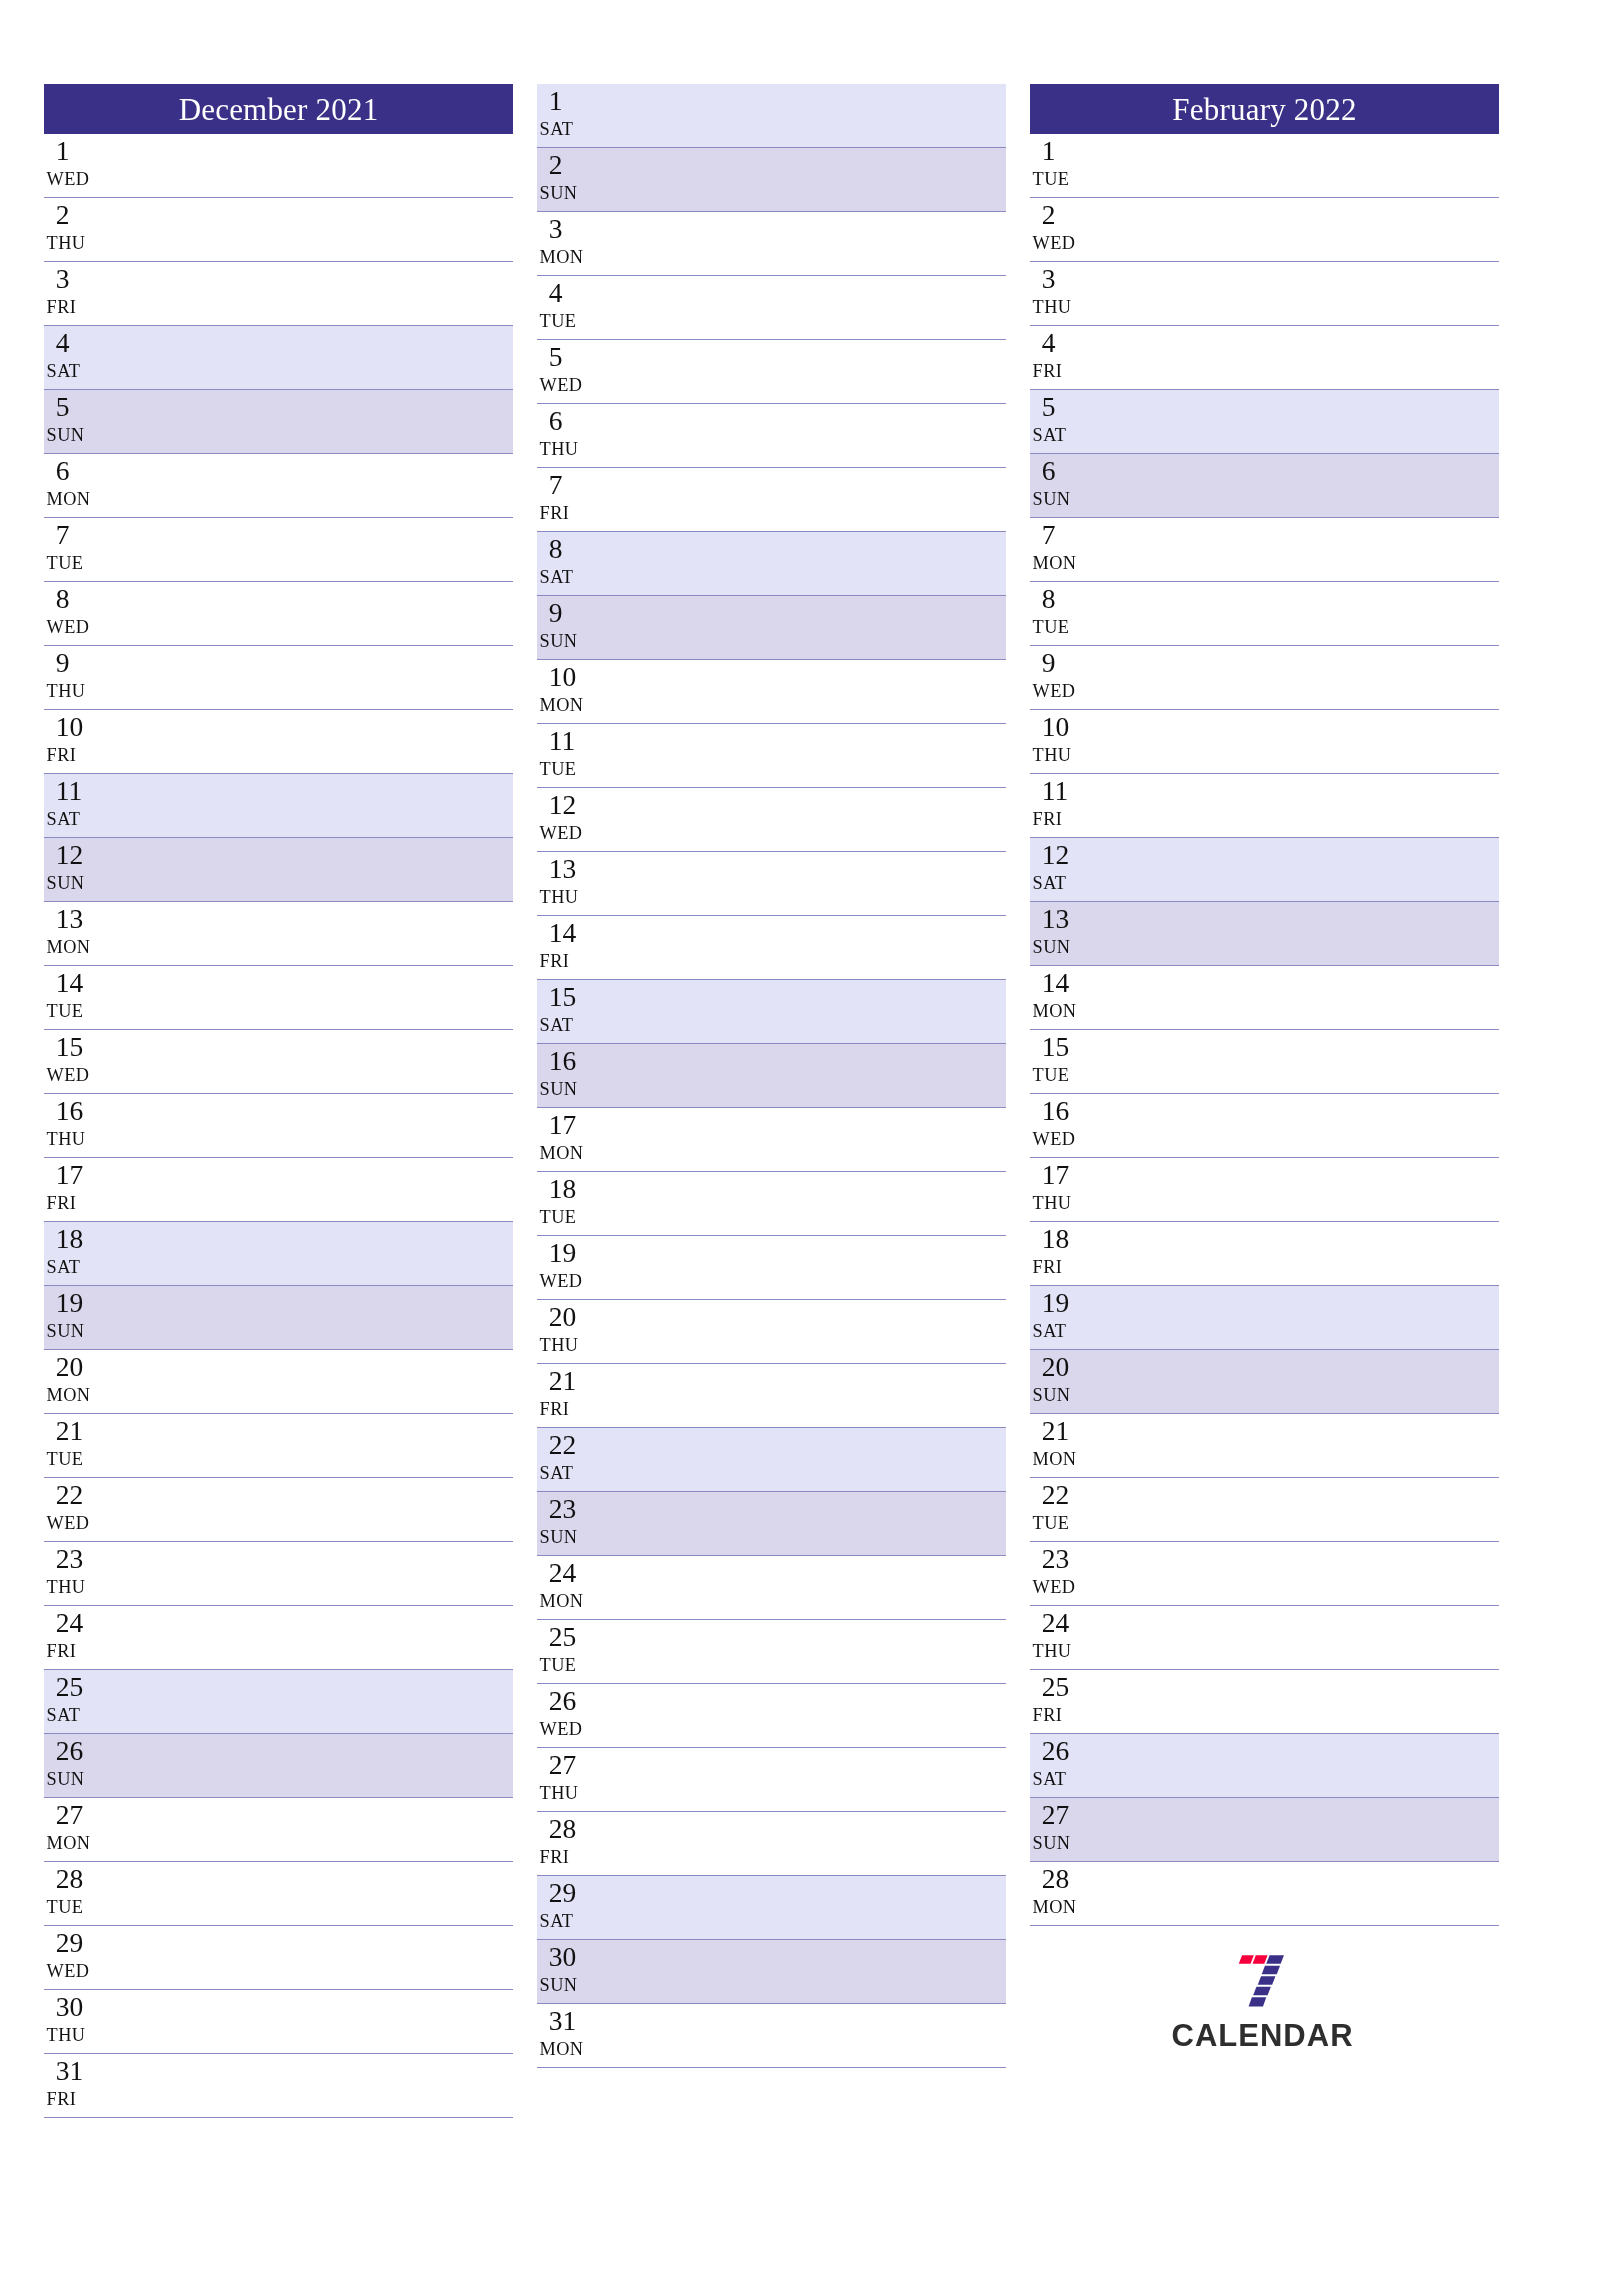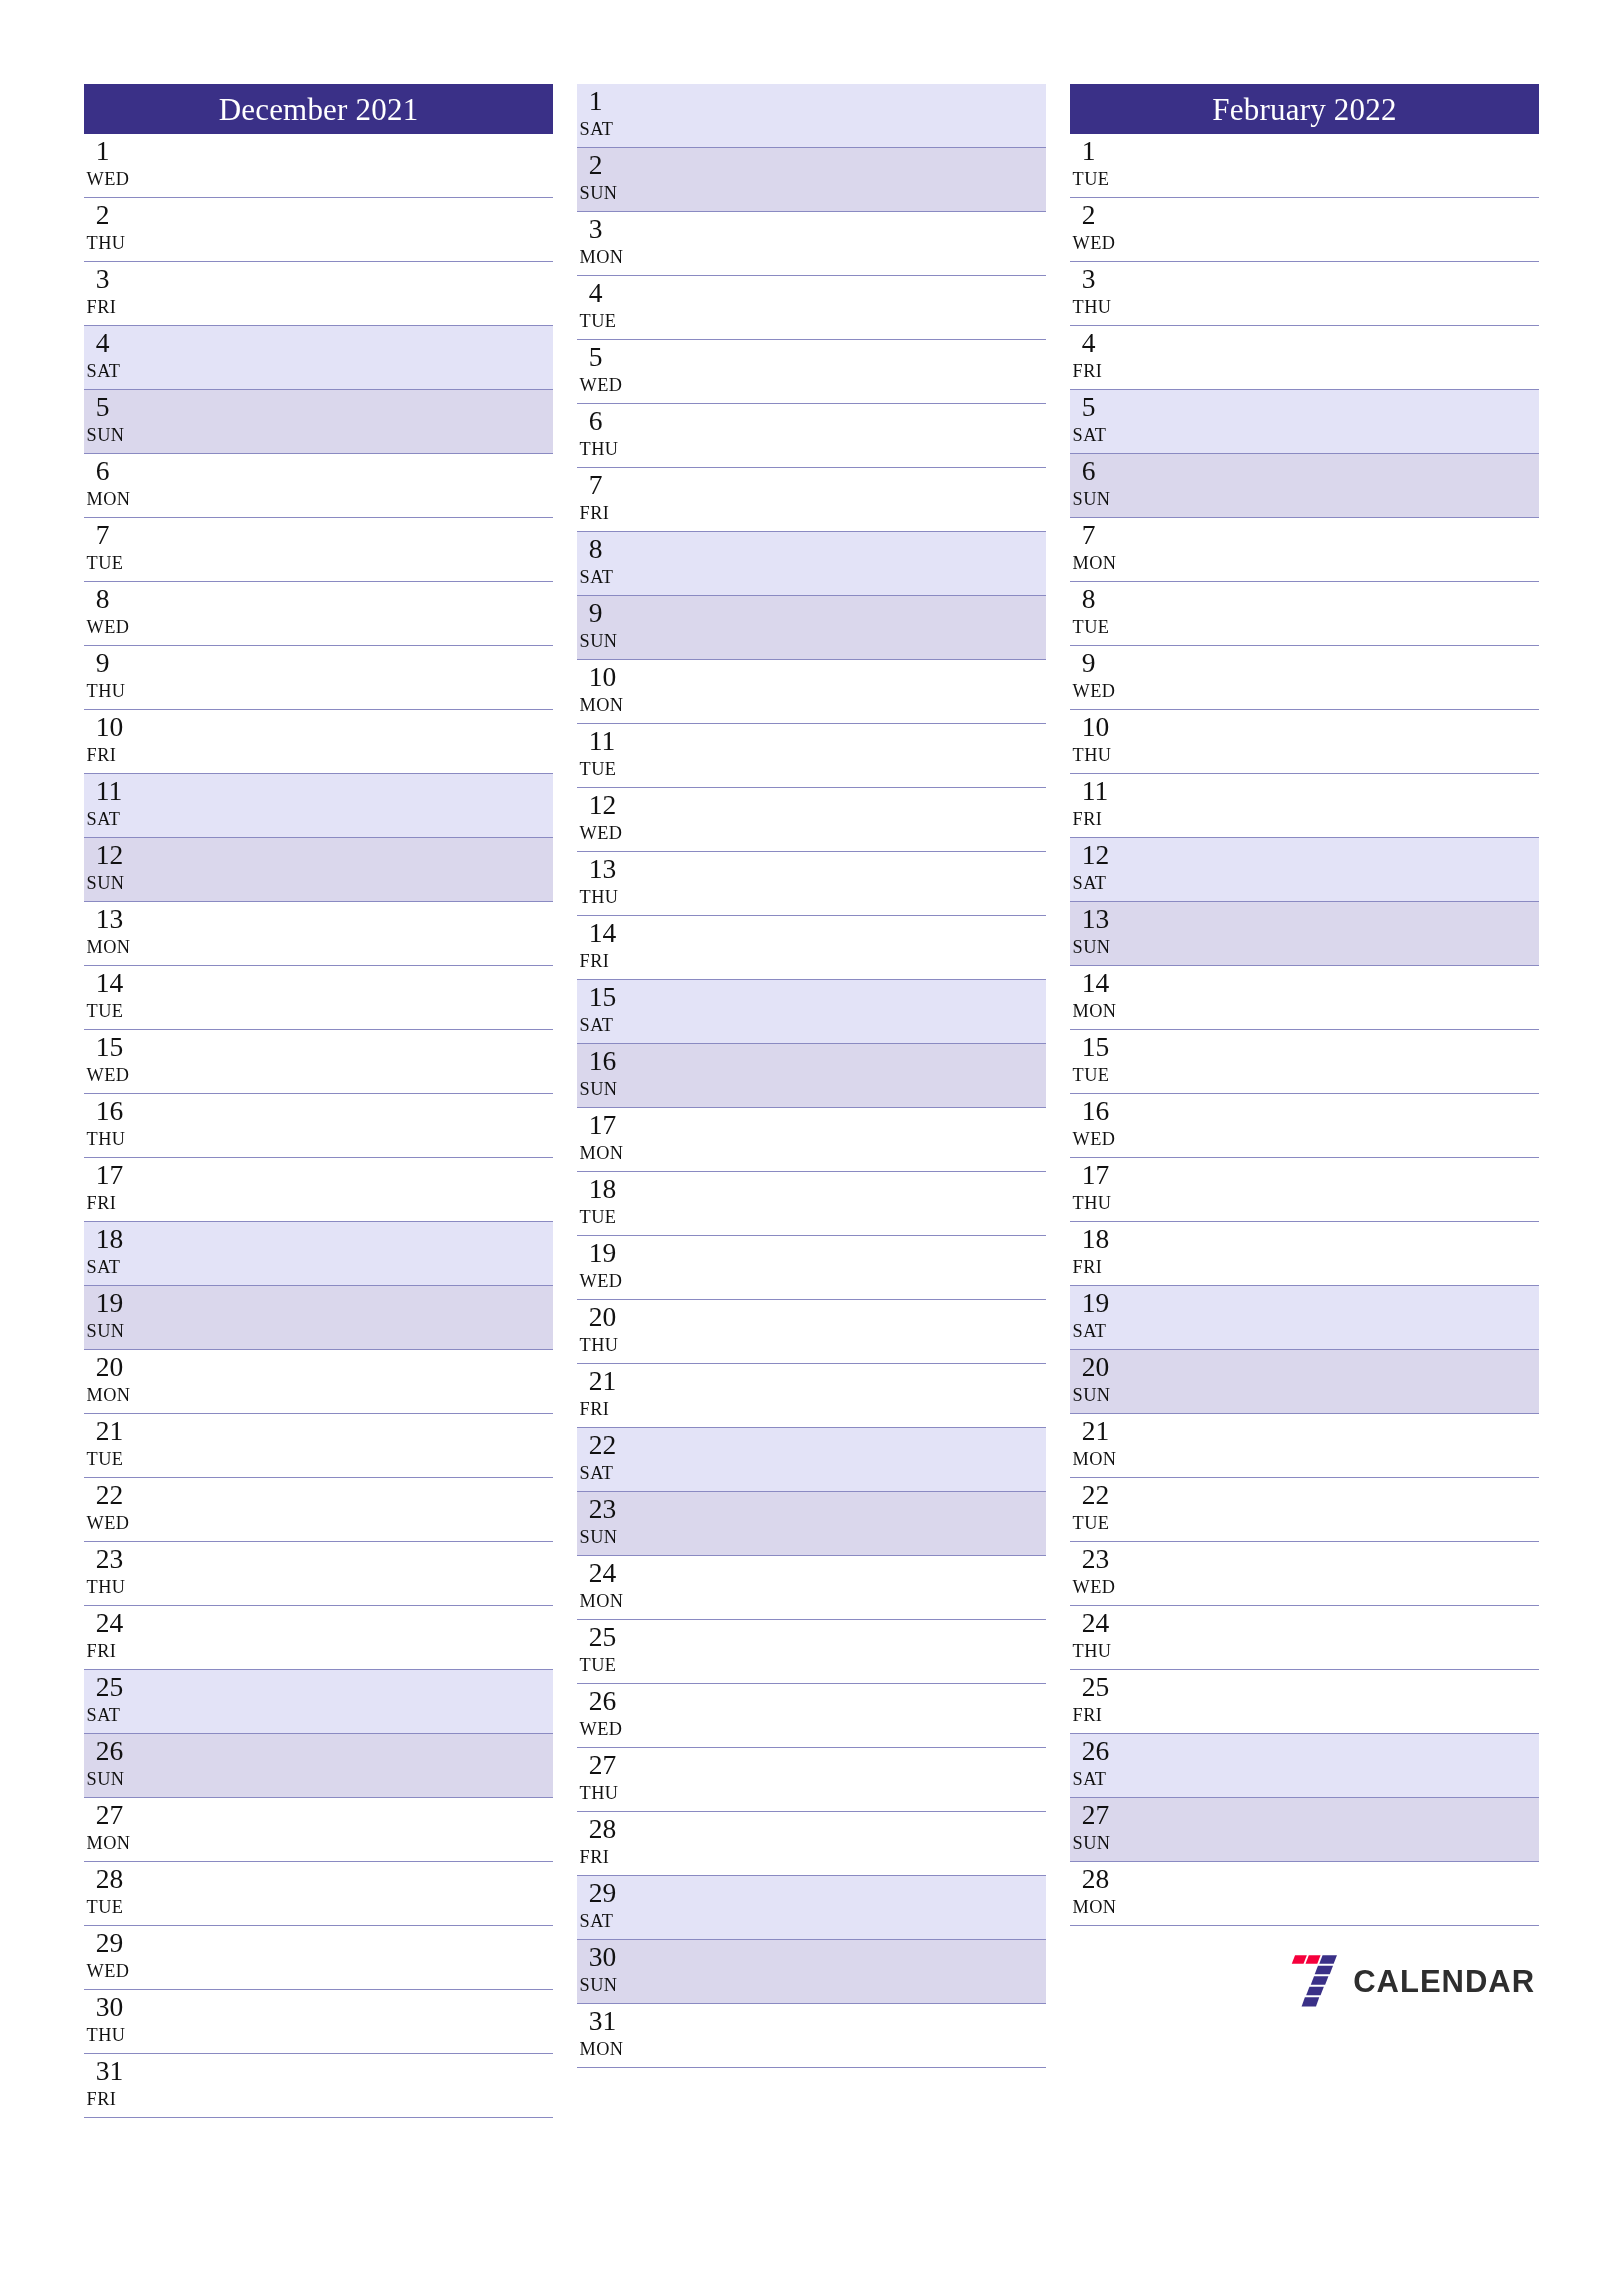--- a/index.html
+++ b/index.html
@@ -13,21 +13,21 @@
     height: 2295px;
     font-family: "Liberation Serif", "DejaVu Serif", serif;
     -webkit-font-smoothing: antialiased;
   }
 
   .page {
     position: relative;
     width: 1623px;
     height: 2182px;
     box-sizing: border-box;
-    padding: 84px 84px 0 84px;
+    padding: 84px 84px 0 44px;
     background: #ffffff;
   }
 
   .months-row {
     display: flex;
     flex-direction: row;
     align-items: flex-start;
     justify-content: space-between;
     width: 1455px;
   }
@@ -91,21 +91,21 @@
     font-size: 18.3px;
     font-weight: 400;
     color: #111111;
     line-height: 1;
     letter-spacing: 0.4px;
   }
 
   
   .logo-wrap {
     display: flex;
-    flex-direction: row;
+    flex-direction: column;
     align-items: center;
     justify-content: flex-end;
     gap: 11.8px;
     margin-top: 27.5px;
     padding-right: 3.9px;
     text-align: right;
   }
 
   .logo-mark {
     position: relative;

